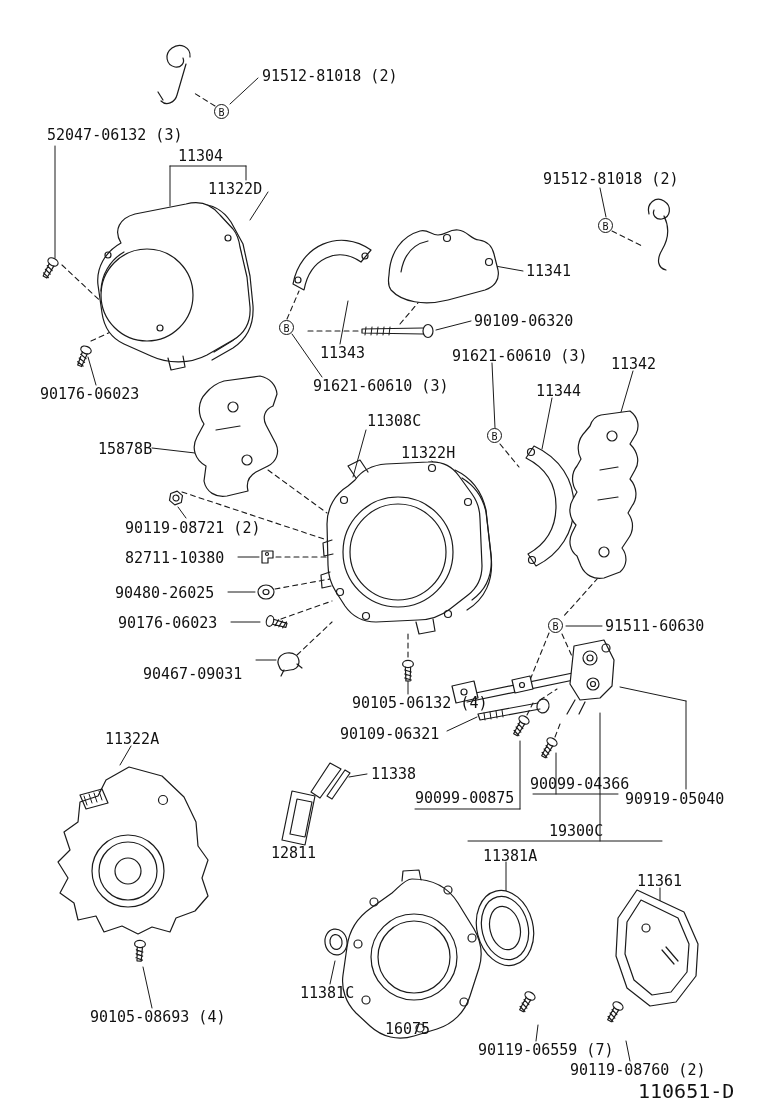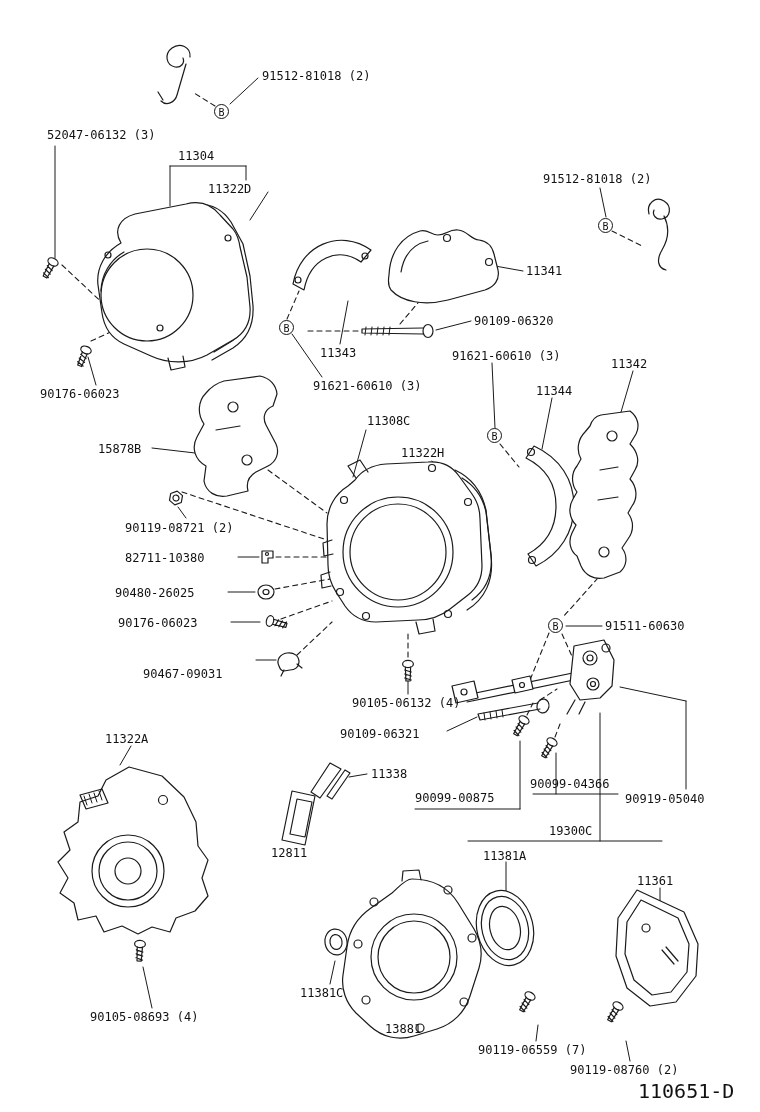--- a/index.html
+++ b/index.html
@@ -13,21 +13,21 @@
   .art{position:absolute;left:0;top:0;}
   .art path,.art circle,.art ellipse,.art use,.art polygon{
     fill:none;stroke:#1b1b1b;stroke-width:1.2;
     stroke-linecap:round;stroke-linejoin:round;
   }
   .art .fillw{fill:#ffffff;}
   .art .dash{stroke-dasharray:5 4;stroke-width:1.1;}
   .art .thin{stroke-width:1;}
   .lbl{
     position:absolute;
-    font-size:12px;line-height:15px;color:#111;
+    font-size:15px;line-height:15px;color:#111;
     white-space:nowrap;letter-spacing:0;
   }
   .marker{
     position:absolute;width:15px;height:15px;
     border:1.4px solid #161616;border-radius:50%;
     background:#fff;color:#111;
     font-size:10px;line-height:15px;text-align:center;
     box-sizing:border-box;
   }
   .code{font-size:20px;}
@@ -308,20 +308,20 @@
   <div class="lbl" style="left:105px;top:732px">11322A</div>
   <div class="lbl" style="left:371px;top:767px">11338</div>
   <div class="lbl" style="left:271px;top:846px">12811</div>
   <div class="lbl" style="left:415px;top:791px">90099-00875</div>
   <div class="lbl" style="left:530px;top:777px">90099-04366</div>
   <div class="lbl" style="left:625px;top:792px">90919-05040</div>
   <div class="lbl" style="left:549px;top:824px">19300C</div>
   <div class="lbl" style="left:483px;top:849px">11381A</div>
   <div class="lbl" style="left:637px;top:874px">11361</div>
   <div class="lbl" style="left:300px;top:986px">11381C</div>
-  <div class="lbl" style="left:385px;top:1022px">13881</div>
+  <div class="lbl" style="left:385px;top:1022px">16075</div>
   <div class="lbl" style="left:90px;top:1010px">90105-08693 (4)</div>
   <div class="lbl" style="left:478px;top:1043px">90119-06559 (7)</div>
   <div class="lbl" style="left:570px;top:1063px">90119-08760 (2)</div>
 
   <div class="lbl code" style="left:638px;top:1084px">110651-D</div>
 
 </div>
 
 </body></html>

